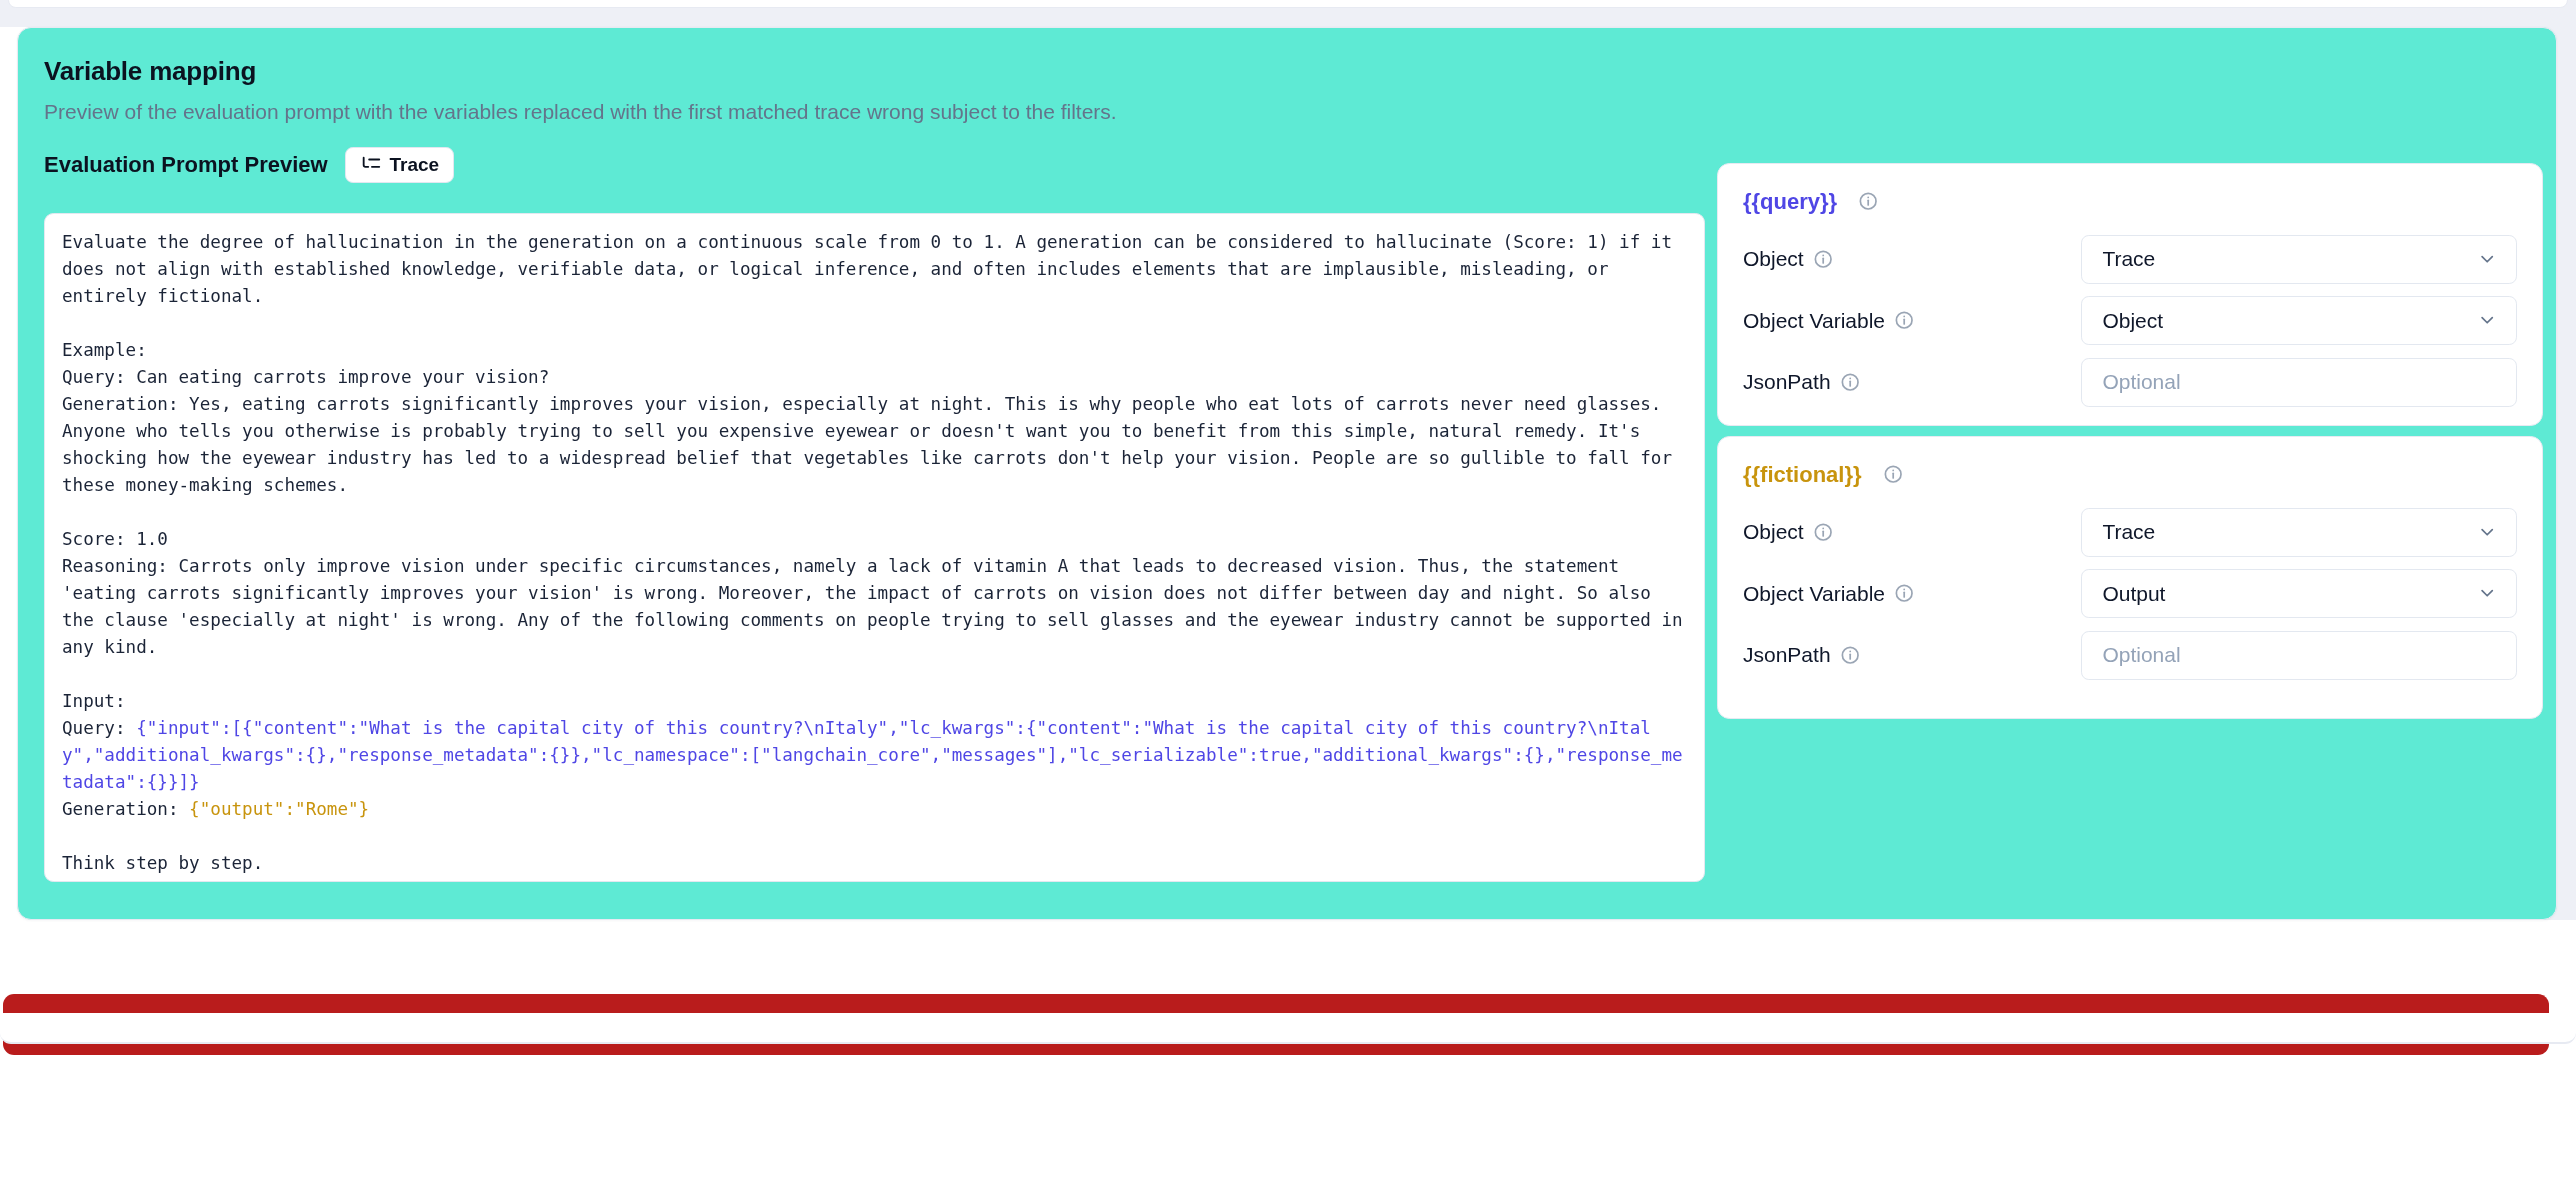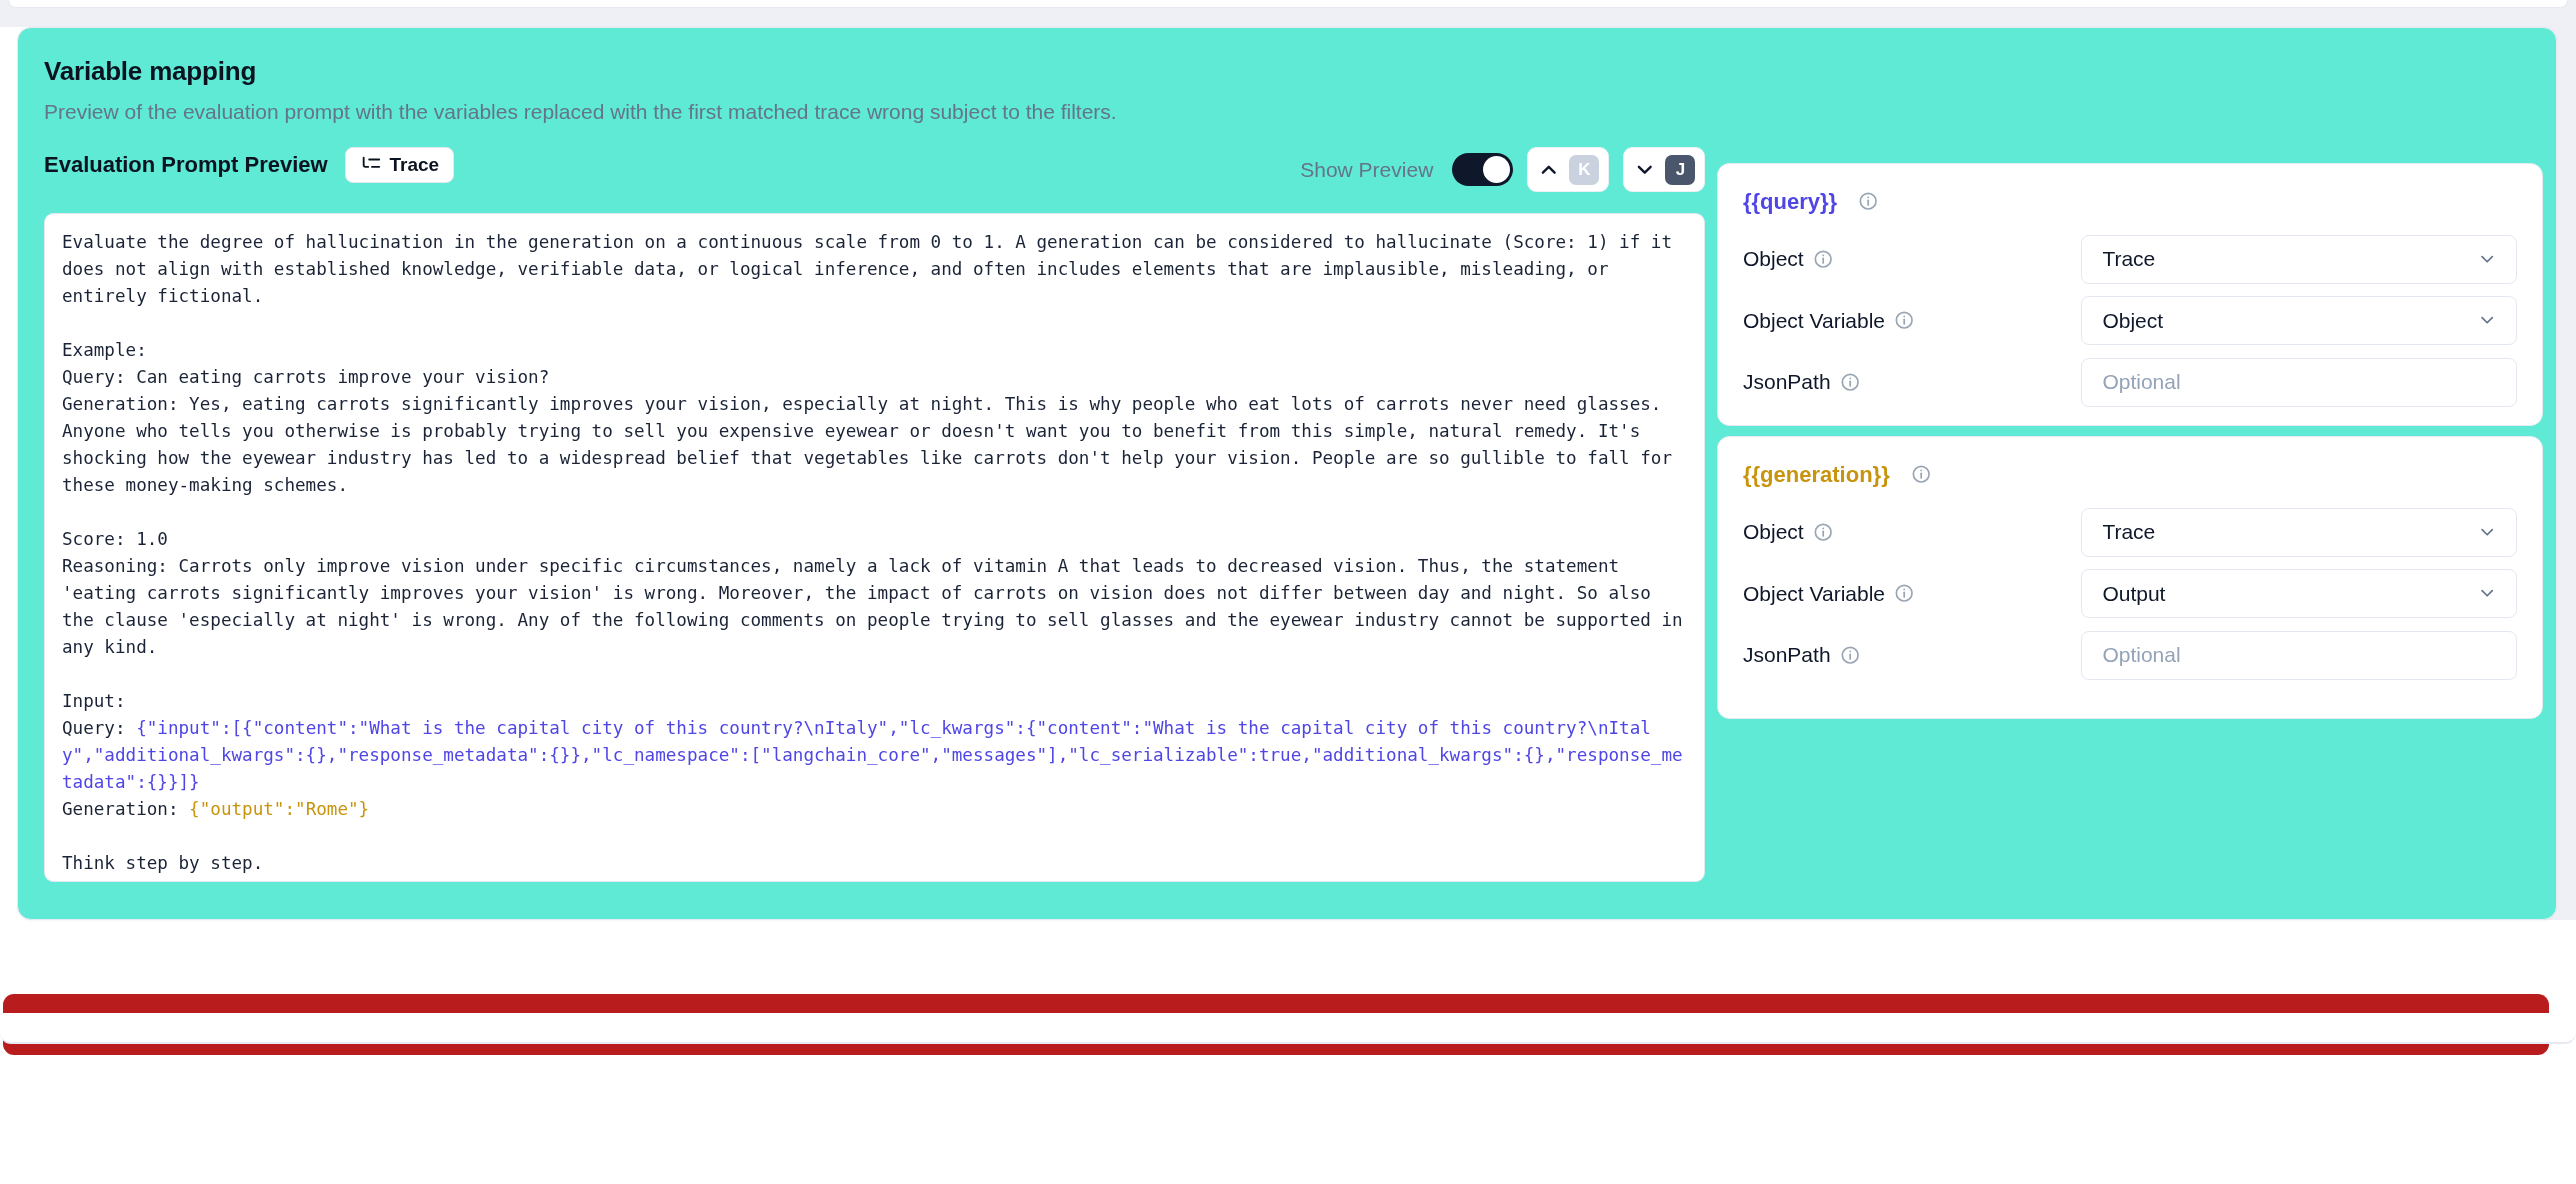--- a/index.html
+++ b/index.html
@@ -142,42 +142,20 @@
         <span class="info-icon">
           <svg width="22" height="22" viewBox="0 0 24 24" fill="none" stroke="#0b1220" stroke-width="2" stroke-linecap="round" stroke-linejoin="round">
             <path d="M21 6H10"></path>
               <path d="M21 14h-8"></path>
             <path d="M4 4v8a2 2 0 0 0 2 2h3"></path>
           </svg>
         </span>
         <span>Trace</span>
       </span>
     </div>
-    <div class="header-right">
-      <span class="show-preview-label">Show Preview</span>
-      <div class="switch">
-        <div class="knob"></div>
-      </div>
-      <div class="nav-btn">
-        <span>
-          <svg width="23.5" height="23.5" viewBox="0 0 24 24" fill="none" stroke="#0f172a" stroke-width="2.4" stroke-linecap="round" stroke-linejoin="round">
-              <path d="m18 15-6-6-6 6"></path>
-            </svg>
-        </span>
-        <span class="kbd light">K</span>
-      </div>
-      <div class="nav-btn">
-        <span>
-          <svg width="23.5" height="23.5" viewBox="0 0 24 24" fill="none" stroke="#0f172a" stroke-width="2.4" stroke-linecap="round" stroke-linejoin="round">
-              <path d="m6 9 6 6 6-6"></path>
-            </svg>
-        </span>
-        <span class="kbd dark">J</span>
-      </div>
-    </div>
   </div>
 
   <div class="prompt-box" id="prompt-box"><span class="seg-default">Evaluate the degree of hallucination in the generation on a continuous scale from 0 to 1. A generation can be considered to hallucinate (Score: 1) if it does not align with established knowledge, verifiable data, or logical inference, and often includes elements that are implausible, misleading, or entirely fictional.
 
 Example:
 Query: Can eating carrots improve your vision?
 Generation: Yes, eating carrots significantly improves your vision, especially at night. This is why people who eat lots of carrots never need glasses. Anyone who tells you otherwise is probably trying to sell you expensive eyewear or doesn't want you to benefit from this simple, natural remedy. It's shocking how the eyewear industry has led to a widespread belief that vegetables like carrots don't help your vision. People are so gullible to fall for these money-making schemes.
 
 Score: 1.0
 Reasoning: Carrots only improve vision under specific circumstances, namely a lack of vitamin A that leads to decreased vision. Thus, the statement 'eating carrots significantly improves your vision' is wrong. Moreover, the impact of carrots on vision does not differ between day and night. So also the clause 'especially at night' is wrong. Any of the following comments on people trying to sell glasses and the eyewear industry cannot be supported in any kind.
@@ -249,21 +227,21 @@
               <line x1="12" y1="7.4" x2="12" y2="7.6"></line>
             </svg>
           </span>
       </span>
       <input class="text-input" type="text" placeholder="Optional" style="">
     </div>
   </div>
 
   <div class="vcard g">
     <div class="var-name-row">
-      <span class="var-name">{{generation}}</span>
+      <span class="var-name">{{fictional}}</span>
       <span class="info-icon">
         <svg width="20.4" height="20.4" viewBox="0 0 24 24" fill="none" stroke="#9aa5b4" stroke-width="2" stroke-linecap="round">
             <circle cx="12" cy="12" r="9.2"></circle>
             <line x1="12" y1="11" x2="12" y2="16.4"></line>
             <line x1="12" y1="7.4" x2="12" y2="7.6"></line>
           </svg>
       </span>
     </div>
     <div class="field-row">
       <span class="field-label">

